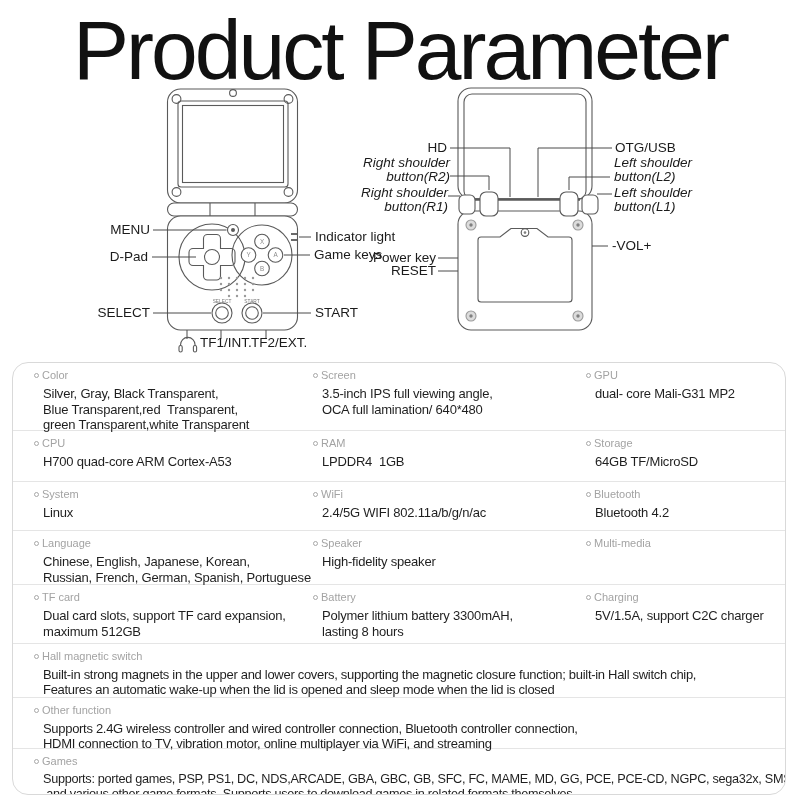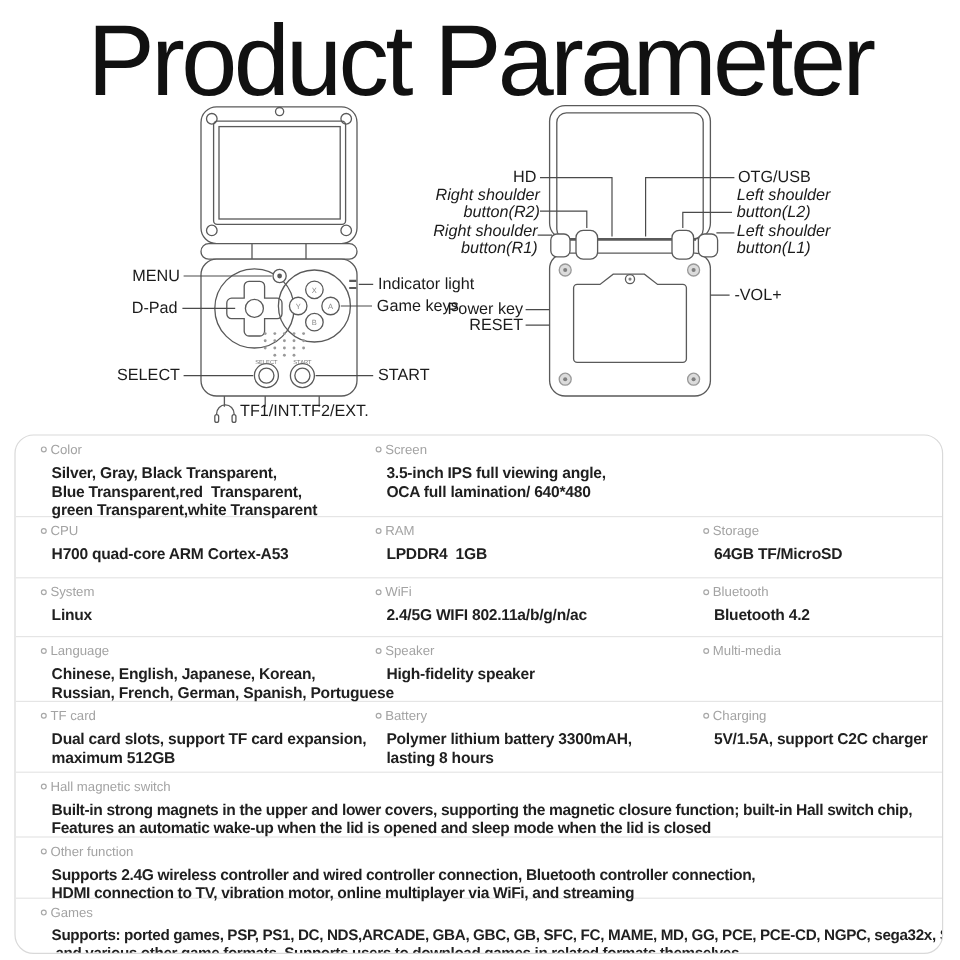--- a/index.html
+++ b/index.html
@@ -20,21 +20,21 @@
               box-sizing:border-box;overflow:hidden;}
   .srow{display:grid;grid-template-columns:298px 273px 1fr;border-bottom:1px solid #e5e5e5;box-sizing:border-box;}
   .srow.full{display:block;}
   .srow:last-child{border-bottom:none;}
   .scell{padding:6px 0 0 2px;}
   .scell.c1{padding-left:21px;}
   .shdr{font-size:11px;line-height:13px;color:#a3a3a3;letter-spacing:0;}
   .ring{display:inline-block;width:5px;height:5px;border:1px solid #a8a8a8;border-radius:50%;
         margin-right:3px;vertical-align:1px;box-sizing:border-box;}
   .sval{font-size:13px;letter-spacing:-0.2px;color:#1f1f1f;margin:4px 0 0 9px;
-        line-height:15.5px;white-space:pre;font-weight:bold;}
+        line-height:15.5px;white-space:pre;}
   .srow.full .sval{line-height:15px;letter-spacing:-0.3px;}
   .srow.games .sval{font-size:12.7px;}
 </style>
 </head>
 <body>
 
 <div class="page">
 
   <h1 class="title">Product Parameter</h1>
 
@@ -214,20 +214,24 @@
           <div class="shdr"><span class="ring"></span><span>Color</span></div>
         <div class="sval">Silver, Gray, Black Transparent,
 Blue Transparent,red  Transparent,
 green Transparent,white Transparent</div>
         </div>
       <div class="scell">
           <div class="shdr"><span class="ring"></span><span>Screen</span></div>
         <div class="sval">3.5-inch IPS full viewing angle,
 OCA full lamination/ 640*480</div>
         </div>
+      <div class="scell">
+          <div class="shdr"><span class="ring"></span><span>GPU</span></div>
+        <div class="sval">dual- core Mali-G31 MP2</div>
+        </div>
     </div>
 
     <div class="srow" style="height:51px">
       <div class="scell c1">
           <div class="shdr"><span class="ring"></span><span>CPU</span></div>
         <div class="sval">H700 quad-core ARM Cortex-A53</div>
         </div>
       <div class="scell">
           <div class="shdr"><span class="ring"></span><span>RAM</span></div>
         <div class="sval">LPDDR4  1GB</div>

